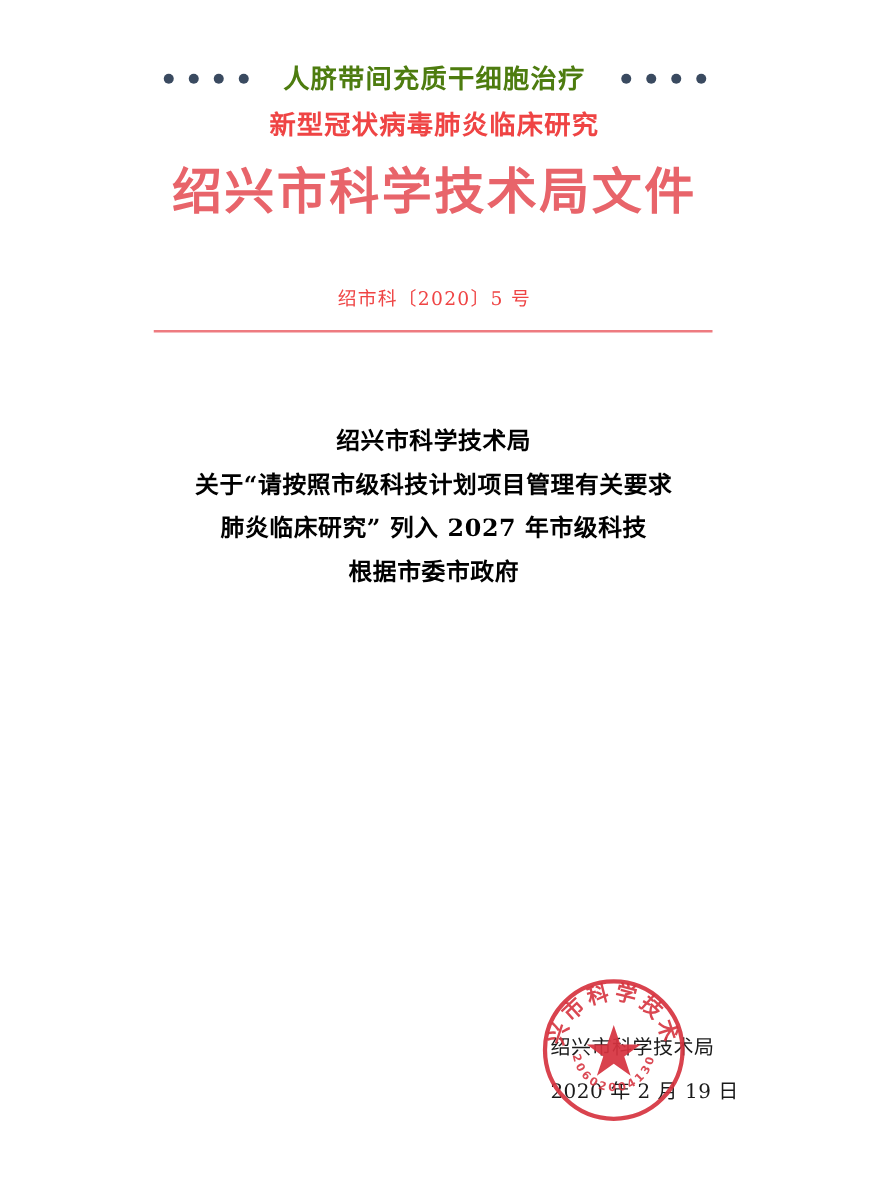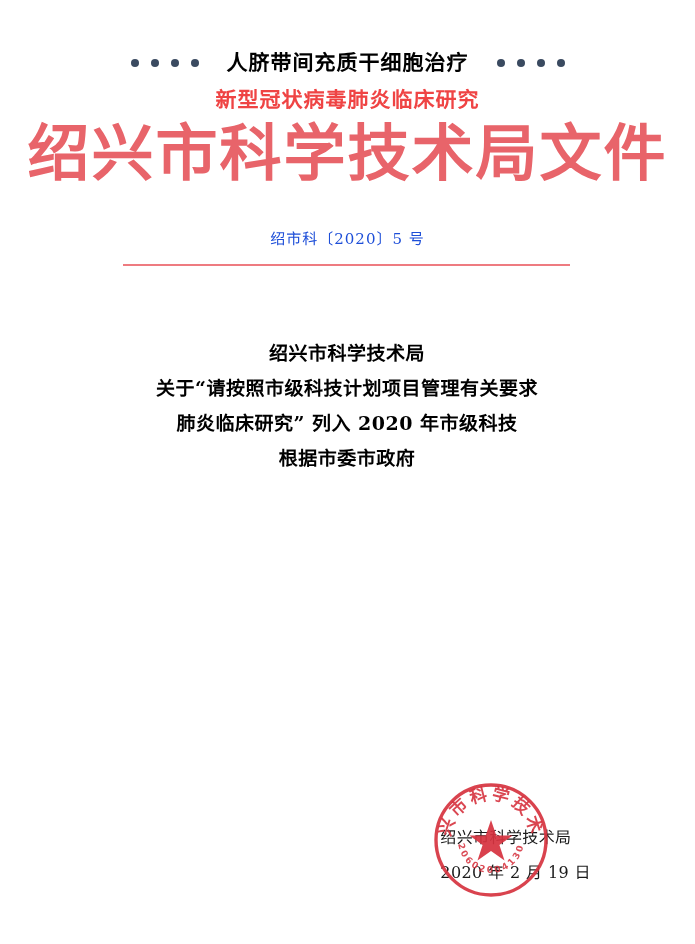--- a/index.html
+++ b/index.html
@@ -29,21 +29,21 @@
     left: 0;
     top: 48px;
     width: 695px;
     text-align: center;
   }
   .masthead-line1 {
     display: flex;
     align-items: center;
     justify-content: center;
     gap: 28px;
-    color: #000000;
+    color: #4d7c0f;
     font-family: "DejaVu Sans", "Liberation Sans", sans-serif;
     font-size: 21px;
     font-weight: 600;
     letter-spacing: 1px;
     line-height: 30px;
   }
   .dots {
     display: inline-flex;
     gap: 12px;
     align-items: center;
@@ -68,36 +68,36 @@
   
   .doc-title {
     position: absolute;
     left: 0;
     top: 123px;
     width: 695px;
     text-align: center;
     color: #e8646a;
     font-family: "DejaVu Serif", "Liberation Serif", serif;
     font-weight: 700;
-    font-size: 62px;
+    font-size: 40px;
     letter-spacing: 2px;
     line-height: 62px;
     white-space: nowrap;
   }
 
   
   .doc-number {
     position: absolute;
     left: 0;
     top: 227px;
     width: 695px;
     text-align: center;
     font-size: 15px;
     letter-spacing: 1px;
-    color: #1d4ed8;
+    color: #ef4444;
   }
 
   
   .red-rule {
     position: absolute;
     left: 123px;
     top: 264px;
     width: 447px;
     height: 2px;
     background: #ee7b80;
@@ -190,21 +190,21 @@
 
   <div class="doc-title">绍兴市科学技术局文件</div>
 
   <div class="doc-number">绍市科〔2020〕5 号</div>
 
   <div class="red-rule"></div>
 
   <div class="subject">
     <div>绍兴市科学技术局</div>
     <div>关于“请按照市级科技计划项目管理有关要求</div>
-    <div>肺炎临床研究”  列入 2020 年市级科技</div>
+    <div>肺炎临床研究”  列入 2027 年市级科技</div>
     <div>根据市委市政府</div>
   </div>
 
 
   <div class="signature">
     <div>绍兴市科学技术局</div>
     <div>2020 年 2 月 19 日</div>
   </div>
 
   <div class="seal">

